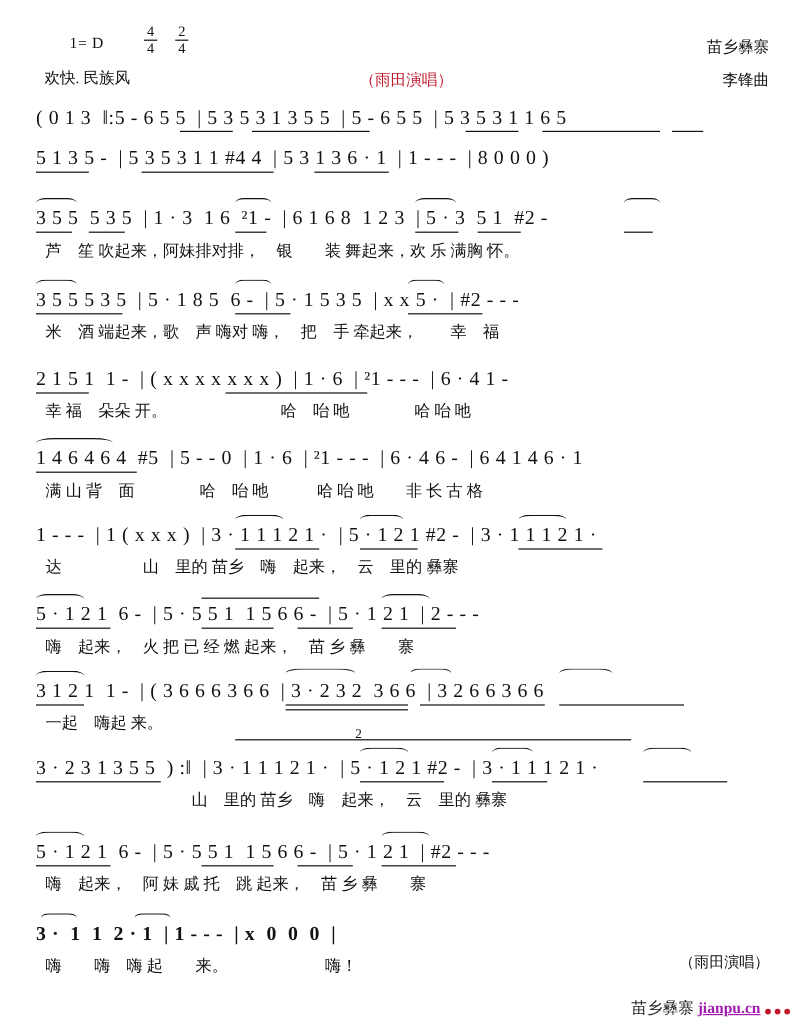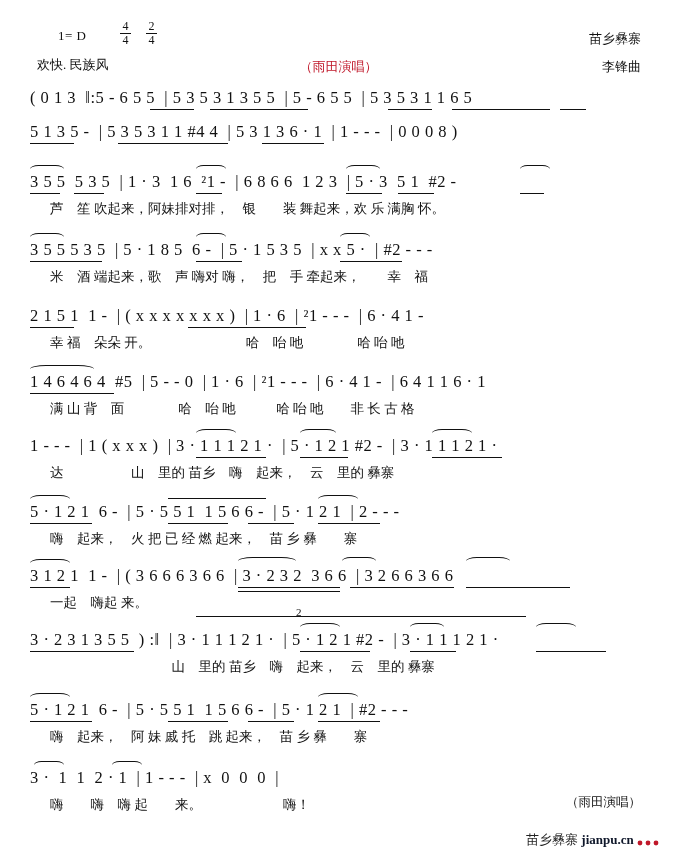--- a/index.html
+++ b/index.html
@@ -43,21 +43,21 @@
   
   .sys{position:absolute;left:0;width:677px;}
   .notes{
     position:absolute;left:30px;width:620px;
     font-family:"Liberation Serif", serif;
     font-size:16.5px;
     letter-spacing:0.5px;
     white-space:pre;
   }
   .lyr{
-    position:absolute;left:50px;width:615px;
+    position:absolute;left:38px;width:615px;
     font-size:13.5px;
     white-space:pre;
     letter-spacing:0px;
   }
 
   
   .ul{position:absolute;height:1px;background:#111;}
   .ul2{position:absolute;height:1px;background:#111;}
   
   .slur{
@@ -68,21 +68,21 @@
   }
   
   .tieline{position:absolute;height:1.4px;background:#111;}
 
   .footer-right{
     position:absolute;right:36px;bottom:38px;font-size:12.5px;
   }
   .watermark{
     position:absolute;right:14px;bottom:8px;font-size:13px;color:#333;
   }
-  .watermark .wm-red{color:#0f172a;font-weight:bold;}
+  .watermark .wm-red{color:#a21caf;font-weight:bold;text-decoration:underline;}
   .wm-cn{color:#222;}
   .wm-dots{
     display:inline-block;width:26px;height:10px;
     vertical-align:middle;
   }
 </style>
 </head>
 <body>
 
 <div class="page">
@@ -107,32 +107,32 @@
   <div class="sys" style="top:88px;">
     <div class="notes" style="top:0;">( 0 1 3  ‖:5 - 6 5 5  | 5 3 5 3 1 3 5 5  | 5 - 6 5 5  | 5 3 5 3 1 1 6 5</div>
     <div class="ul" style="left:150px;top:21px;width:44px;"></div>
     <div class="ul" style="left:210px;top:21px;width:98px;"></div>
     <div class="ul" style="left:388px;top:21px;width:44px;"></div>
     <div class="ul" style="left:452px;top:21px;width:98px;"></div>
     <div class="ul" style="left:560px;top:21px;width:26px;"></div>
   </div>
 
   <div class="sys" style="top:122px;">
-    <div class="notes" style="top:0;">5 1 3 5 -  | 5 3 5 3 1 1 #4 4  | 5 3 1 3 6 · 1  | 1 - - -  | 0 0 0 8 )</div>
+    <div class="notes" style="top:0;">5 1 3 5 -  | 5 3 5 3 1 1 #4 4  | 5 3 1 3 6 · 1  | 1 - - -  | 8 0 0 0 )</div>
     <div class="ul" style="left:30px;top:21px;width:44px;"></div>
     <div class="ul" style="left:118px;top:21px;width:110px;"></div>
     <div class="ul" style="left:262px;top:21px;width:62px;"></div>
   </div>
 
   <div class="sys" style="top:172px;">
     <div class="slur" style="left:30px;top:-7px;width:34px;"></div>
     <div class="slur" style="left:196px;top:-7px;width:30px;"></div>
     <div class="slur" style="left:346px;top:-7px;width:34px;"></div>
     <div class="slur" style="left:520px;top:-7px;width:30px;"></div>
-    <div class="notes" style="top:0;">3 5 5  5 3 5  | 1 · 3  1 6  ²1 -  | 6 8 6 6  1 2 3  | 5 · 3  5 1  #2 -</div>
+    <div class="notes" style="top:0;">3 5 5  5 3 5  | 1 · 3  1 6  ²1 -  | 6 1 6 8  1 2 3  | 5 · 3  5 1  #2 -</div>
     <div class="ul" style="left:30px;top:21px;width:30px;"></div>
     <div class="ul" style="left:74px;top:21px;width:30px;"></div>
     <div class="ul" style="left:196px;top:21px;width:26px;"></div>
     <div class="ul" style="left:346px;top:21px;width:36px;"></div>
     <div class="ul" style="left:398px;top:21px;width:36px;"></div>
     <div class="ul" style="left:520px;top:21px;width:24px;"></div>
     <div class="lyr" style="top:28px;">芦　笙 吹起来，阿妹排对排，　银　　装 舞起来，欢 乐 满胸 怀。</div>
   </div>
 
   <div class="sys" style="top:240px;">
@@ -148,21 +148,21 @@
 
   <div class="sys" style="top:306px;">
     <div class="notes" style="top:0;">2 1 5 1  1 -  | ( x x x x x x x )  | 1 · 6  | ²1 - - -  | 6 · 4 1 -</div>
     <div class="ul" style="left:30px;top:21px;width:44px;"></div>
     <div class="ul" style="left:188px;top:21px;width:118px;"></div>
     <div class="lyr" style="top:28px;">幸 福　朵朵 开。　　　　　　　哈　咍 吔　　　　哈 咍 吔</div>
   </div>
 
   <div class="sys" style="top:372px;">
     <div class="slur" style="left:30px;top:-7px;width:64px;"></div>
-    <div class="notes" style="top:0;">1 4 6 4 6 4  #5  | 5 - - 0  | 1 · 6  | ²1 - - -  | 6 · 4 1 -  | 6 4 1 1 6 · 1</div>
+    <div class="notes" style="top:0;">1 4 6 4 6 4  #5  | 5 - - 0  | 1 · 6  | ²1 - - -  | 6 · 4 6 -  | 6 4 1 4 6 · 1</div>
     <div class="ul" style="left:30px;top:21px;width:84px;"></div>
     <div class="lyr" style="top:28px;">满 山 背　面　　　　哈　咍 吔　　　哈 咍 吔　　非 长 古 格</div>
   </div>
 
   <div class="sys" style="top:436px;">
     <div class="slur" style="left:196px;top:-7px;width:40px;"></div>
     <div class="slur" style="left:300px;top:-7px;width:36px;"></div>
     <div class="slur" style="left:432px;top:-7px;width:40px;"></div>
     <div class="notes" style="top:0;">1 - - -  | 1 ( x x x )  | 3 · 1 1 1 2 1 ·  | 5 · 1 2 1 #2 -  | 3 · 1 1 1 2 1 ·</div>
     <div class="ul" style="left:196px;top:21px;width:70px;"></div>
@@ -218,21 +218,21 @@
     <div class="ul" style="left:30px;top:21px;width:62px;"></div>
     <div class="ul" style="left:168px;top:21px;width:60px;"></div>
     <div class="ul" style="left:248px;top:21px;width:46px;"></div>
     <div class="ul" style="left:318px;top:21px;width:62px;"></div>
     <div class="lyr" style="top:28px;">嗨　起来，　阿 妹 戚 托　跳 起来，　苗 乡 彝　　寨</div>
   </div>
 
   <div class="sys" style="top:768px;">
     <div class="slur" style="left:34px;top:-7px;width:30px;"></div>
     <div class="slur" style="left:112px;top:-7px;width:30px;"></div>
-    <div class="notes" style="top:0;">3 ·  1  1  2 · 1  | 1 - - -  | x  0  0  0  |</div>
+    <div class="notes" style="top:0;font-weight:bold;">3 ·  1  1  2 · 1  | 1 - - -  | x  0  0  0  |</div>
     <div class="lyr" style="top:28px;">嗨　　嗨　嗨 起　　来。　　　　　　嗨！</div>
   </div>
 
   <div class="footer-right" style="bottom:46px;">（雨田演唱）</div>
 
   <div class="watermark">
     <span class="wm-cn">苗乡彝寨</span>
     <span class="wm-red">jianpu.cn</span>
     <span class="wm-dots">
       <svg width="26" height="10" viewBox="0 0 26 10">

